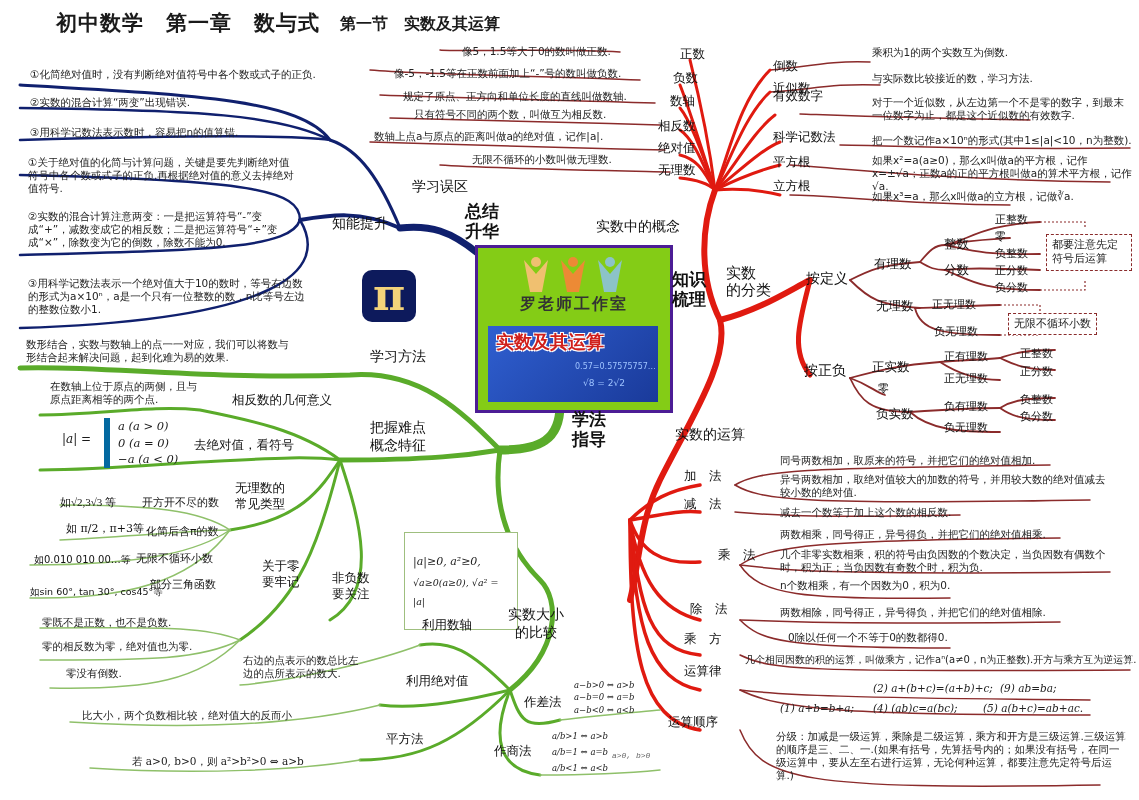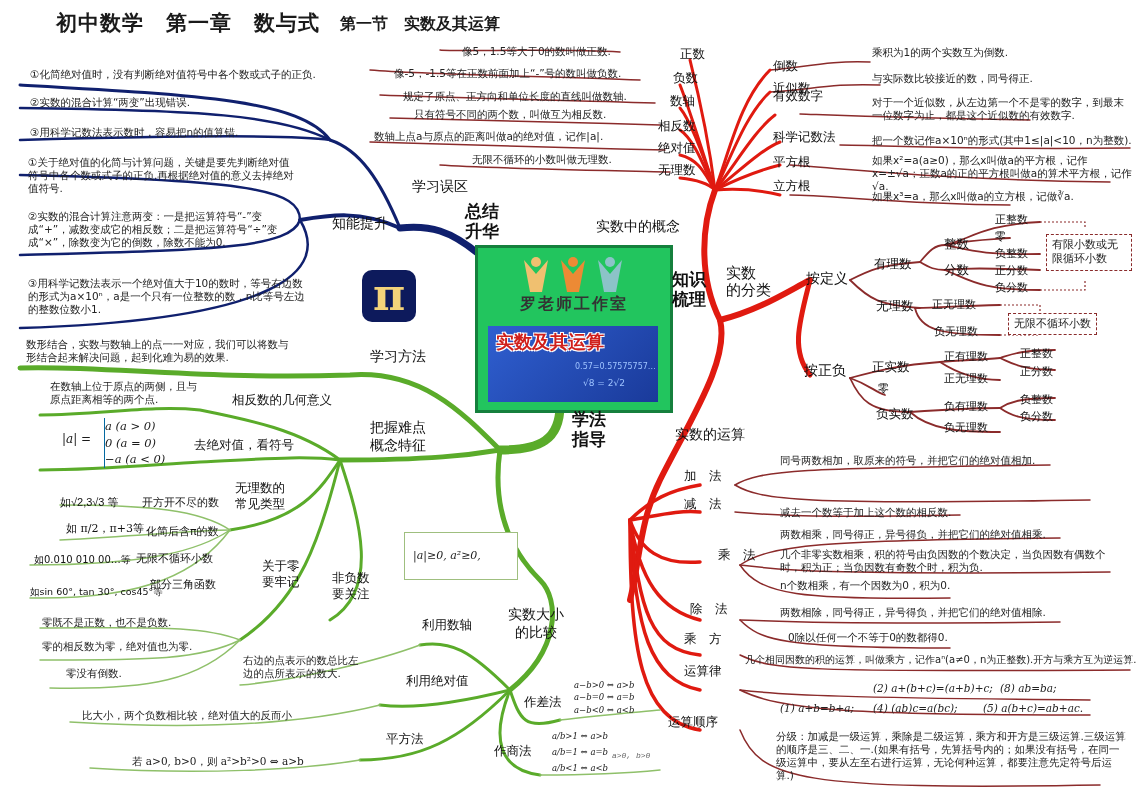--- a/index.html
+++ b/index.html
@@ -11,24 +11,24 @@
   .title { font-weight: bold; font-size: 21px; letter-spacing: 1px; margin-left: 48px; }
   .subtitle { font-weight: bold; font-size: 16px; }
   .note { font-size: 10.5px; color: #222; }
   .note.multi { white-space: normal; }
   .l1 { font-size: 17px; font-weight: bold; line-height: 1.15; color: #111; }
   .l2 { font-size: 14px; color: #111; }
   .l3 { font-size: 12.5px; color: #111; }
   .l4 { font-size: 11px; color: #111; }
   .box-dashed { position: absolute; border: 1px dashed #8a2b2b; padding: 3px 5px; font-size: 11px;
                 background: #fff; line-height: 1.3; }
-  .box-solid { position: absolute; border: 1px solid #9fbf7f; padding: 12px 8px; font-size: 11px;
+  .box-solid { position: absolute; border: 1px solid #9fbf7f; padding: 18px 8px; font-size: 11px;
                background: #fff; line-height: 2; font-family: "DejaVu Serif", serif; font-style: italic; }
   .center { position: absolute; left: 475px; top: 245px; width: 192px; height: 162px;
-            border: 3px solid #15803d; background: #22c55e; }
+            border: 3px solid #4c1d95; background: #84cc16; }
   .center .logo-people { position: absolute; left: 40px; top: 6px; width: 110px; height: 40px; }
   .center .studio { position: absolute; left: 0; top: 46px; width: 100%; text-align: center;
                     font-size: 16px; font-weight: bold; color: #333; letter-spacing: 2px; }
   .center .banner { position: absolute; left: 10px; top: 78px; width: 170px; height: 76px;
                     background: linear-gradient(135deg, #2f5fd0, #1a3a9a); }
   .center .banner-title { position: absolute; left: 8px; top: 4px; font-size: 18px; font-weight: bold;
                           color: #d0201c; text-shadow: 1px 1px 0 #fff, -1px -1px 0 #fff, 1px -1px 0 #fff, -1px 1px 0 #fff; }
   .center .banner-f1 { position: absolute; left: 80px; top: 36px; font-size: 8px; color: #9ec3ff; padding-left: 7px; }
   .center .banner-f2 { position: absolute; left: 95px; top: 52px; font-size: 9px; color: #9ec3ff; }
   .pi-icon { position: absolute; left: 362px; top: 270px; width: 54px; height: 52px;
@@ -228,117 +228,119 @@
 <div class="t note" style="left:374px; top:130px;">数轴上点a与原点的距离叫做a的绝对值，记作|a|.</div>
 <div class="t note" style="left:472px; top:153px;">无限不循环的小数叫做无理数.</div>
 
 <div class="t l3" style="left:773px; top:58px;">倒数</div>
 <div class="t l3" style="left:773px; top:80px;">近似数</div>
 <div class="t l3" style="left:773px; top:88px;">有效数字</div>
 <div class="t l3" style="left:773px; top:129px;">科学记数法</div>
 <div class="t l3" style="left:773px; top:154px;">平方根</div>
 <div class="t l3" style="left:773px; top:178px;">立方根</div>
 <div class="t note" style="left:872px; top:46px;">乘积为1的两个实数互为倒数.</div>
-<div class="t note" style="left:872px; top:72px;">与实际数比较接近的数，同号得正.</div>
+<div class="t note" style="left:872px; top:72px;">与实际数比较接近的数，学习方法.</div>
 <div class="t note multi" style="left:872px; top:96px; width:260px;">对于一个近似数，从左边第一个不是零的数字，到最末一位数字为止，都是这个近似数的有效数字.</div>
 <div class="t note" style="left:872px; top:134px;">把一个数记作a×10ⁿ的形式(其中1≤|a|&lt;10，n为整数).</div>
 <div class="t note multi" style="left:872px; top:154px; width:260px;">如果x²=a(a≥0)，那么x叫做a的平方根，记作x=±√a；正数a的正的平方根叫做a的算术平方根，记作√a.</div>
 <div class="t note" style="left:872px; top:190px;">如果x³=a，那么x叫做a的立方根，记做∛a.</div>
 
 <div class="t l1" style="left:726px; top:265px; white-space:pre; font-size:15px; font-weight:normal;">实数
 的分类</div>
 <div class="t l2" style="left:806px; top:270px;">按定义</div>
 <div class="t l3" style="left:874px; top:256px;">有理数</div>
 <div class="t l3" style="left:944px; top:236px;">整数</div>
 <div class="t l3" style="left:944px; top:262px;">分数</div>
 <div class="t l4" style="left:995px; top:213px;">正整数</div>
 <div class="t l4" style="left:995px; top:230px;">零</div>
 <div class="t l4" style="left:995px; top:247px;">负整数</div>
 <div class="t l4" style="left:995px; top:264px;">正分数</div>
 <div class="t l4" style="left:995px; top:281px;">负分数</div>
 <div class="t l3" style="left:876px; top:298px;">无理数</div>
 <div class="t l4" style="left:932px; top:298px;">正无理数</div>
 <div class="t l4" style="left:934px; top:325px;">负无理数</div>
-<div class="box-dashed" style="left:1046px; top:234px; width:74px;">有限小数或无限循环小数</div>
+<div class="box-dashed" style="left:1046px; top:234px; width:74px;">都要注意先定符号后运算</div>
 <div class="box-dashed" style="left:1008px; top:313px;">无限不循环小数</div>
 
 <div class="t l2" style="left:804px; top:362px;">按正负</div>
 <div class="t l3" style="left:872px; top:359px;">正实数</div>
 <div class="t l4" style="left:878px; top:382px;">零</div>
 <div class="t l3" style="left:876px; top:406px;text-align:center;">负实数</div>
 <div class="t l4" style="left:944px; top:350px;">正有理数</div>
 <div class="t l4" style="left:944px; top:372px;">正无理数</div>
 <div class="t l4" style="left:1020px; top:347px;">正整数</div>
 <div class="t l4" style="left:1020px; top:365px;">正分数</div>
 <div class="t l4" style="left:944px; top:400px;">负有理数</div>
 <div class="t l4" style="left:944px; top:421px;">负无理数</div>
 <div class="t l4" style="left:1020px; top:393px;">负整数</div>
 <div class="t l4" style="left:1020px; top:410px;">负分数</div>
 
 <div class="t l2" style="left:675px; top:426px;">实数的运算</div>
 <div class="t l3" style="left:684px; top:468px;">加　法</div>
 <div class="t note" style="left:780px; top:454px;">同号两数相加，取原来的符号，并把它们的绝对值相加.</div>
+<div class="t note multi" style="left:780px; top:473px; width:330px;">异号两数相加，取绝对值较大的加数的符号，并用较大数的绝对值减去较小数的绝对值.</div>
 <div class="t l3" style="left:684px; top:496px;">减　法</div>
 <div class="t note" style="left:780px; top:506px;">减去一个数等于加上这个数的相反数.</div>
 <div class="t l3" style="left:686px; top:547px;margin-left:32px;">乘　法</div>
 <div class="t note" style="left:780px; top:528px;">两数相乘，同号得正，异号得负，并把它们的绝对值相乘.</div>
 <div class="t note multi" style="left:780px; top:548px; width:340px;">几个非零实数相乘，积的符号由负因数的个数决定，当负因数有偶数个时，积为正；当负因数有奇数个时，积为负.</div>
 <div class="t note" style="left:780px; top:579px;">n个数相乘，有一个因数为0，积为0.</div>
 <div class="t l3" style="left:690px; top:601px;">除　法</div>
 <div class="t note" style="left:780px; top:606px;">两数相除，同号得正，异号得负，并把它们的绝对值相除.</div>
 <div class="t note" style="left:788px; top:631px;">0除以任何一个不等于0的数都得0.</div>
 <div class="t l3" style="left:684px; top:631px;">乘　方</div>
 <div class="t note" style="left:745px; top:654px; font-size:10px;">几个相同因数的积的运算，叫做乘方，记作aⁿ(a≠0，n为正整数).开方与乘方互为逆运算.</div>
 <div class="t l3" style="left:684px; top:663px;">运算律</div>
 <div class="t note" style="left:780px; top:702px; font-family:'DejaVu Serif',serif; font-style:italic;">(1) a+b=b+a;</div>
 <div class="t note" style="left:873px; top:682px; font-family:'DejaVu Serif',serif; font-style:italic;">(2) a+(b+c)=(a+b)+c;</div>
-<div class="t note" style="left:1000px; top:682px; font-family:'DejaVu Serif',serif; font-style:italic;">(8) ab=ba;</div>
+<div class="t note" style="left:1000px; top:682px; font-family:'DejaVu Serif',serif; font-style:italic;">(9) ab=ba;</div>
 <div class="t note" style="left:873px; top:702px; font-family:'DejaVu Serif',serif; font-style:italic;">(4) (ab)c=a(bc);</div>
 <div class="t note" style="left:983px; top:702px; font-family:'DejaVu Serif',serif; font-style:italic;">(5) a(b+c)=ab+ac.</div>
 <div class="t l3" style="left:668px; top:714px;">运算顺序</div>
 <div class="t note multi" style="left:776px; top:730px; width:350px;">分级：加减是一级运算，乘除是二级运算，乘方和开方是三级运算.三级运算的顺序是三、二、一.(如果有括号，先算括号内的；如果没有括号，在同一级运算中，要从左至右进行运算，无论何种运算，都要注意先定符号后运算.)</div>
 
 <div class="t l1" style="left:572px; top:410px; white-space:pre;">学法
 指导</div>
 <div class="t l2" style="left:370px; top:348px;">学习方法</div>
 <div class="t note multi" style="left:26px; top:338px; width:270px;">数形结合，实数与数轴上的点一一对应，我们可以将数与形结合起来解决问题，起到化难为易的效果.</div>
 
 <div class="t l2" style="left:370px; top:418px; white-space:pre; line-height:1.3;">把握难点
 概念特征</div>
 <div class="t l3" style="left:232px; top:392px;">相反数的几何意义</div>
 <div class="t note multi" style="left:50px; top:380px; width:150px;">在数轴上位于原点的两侧，且与原点距离相等的两个点.</div>
 <div class="t l3" style="left:194px; top:437px;">去绝对值，看符号</div>
 <div class="t" style="left:62px; top:432px; font-family:'DejaVu Serif',serif; font-style:italic; font-size:12px;">|a| =</div>
-<div class="t" style="left:104px; top:418px; font-family:'DejaVu Serif',serif; font-style:italic; font-size:11.5px; line-height:1.45; border-left:1px solid #0369a1; padding-left:0;">
+<div class="t" style="left:104px; top:418px; font-family:'DejaVu Serif',serif; font-style:italic; font-size:11.5px; line-height:1.45; border-left:6px solid #0369a1; padding-left:8px;">
   <div>a (a &gt; 0)</div>
   <div>0 (a = 0)</div>
   <div>−a (a &lt; 0)</div>
 </div>
 
 <div class="t l3" style="left:235px; top:480px; white-space:pre;">无理数的
 常见类型</div>
 <div class="t l4" style="left:142px; top:496px;">开方开不尽的数</div>
-<div class="t l4" style="left:60px; top:496px; font-family:Liberation Sans, sans-serif;">如√2,3√3 等</div>
+<div class="t l4" style="left:60px; top:496px; font-family:Liberation Serif, serif;">如√2,3√3 等</div>
 <div class="t l4" style="left:146px; top:525px;">化简后含π的数</div>
 <div class="t l4" style="left:66px; top:522px; font-family:'DejaVu Serif',serif;">如 π/2，π+3等</div>
 <div class="t l4" style="left:136px; top:552px;">无限不循环小数</div>
 <div class="t l4" style="left:34px; top:554px; font-size:10px;">如0.010 010 00…等</div>
 <div class="t l4" style="left:150px; top:578px;">部分三角函数</div>
 <div class="t l4" style="left:30px; top:586px; font-size:9.5px;">如sin 60°, tan 30°, cos45°等</div>
 
 <div class="t l3" style="left:262px; top:558px; white-space:pre;">关于零
 要牢记</div>
 <div class="t note" style="left:42px; top:616px;">零既不是正数，也不是负数.</div>
 <div class="t note" style="left:42px; top:640px;">零的相反数为零，绝对值也为零.</div>
 <div class="t note" style="left:66px; top:667px;">零没有倒数.</div>
 
 <div class="t l3" style="left:332px; top:570px; white-space:pre;">非负数
 要关注</div>
 <div class="box-solid" style="left:404px; top:532px; width:96px;">
   <div>|a|≥0, a²≥0,</div>
+  <div style="font-size:9.5px;">√a≥0(a≥0), √a² = |a|</div>
 </div>
 
 <div class="t l2" style="left:508px; top:606px; white-space:pre; text-align:center;">实数大小
 的比较</div>
 <div class="t l3" style="left:422px; top:617px;">利用数轴</div>
 <div class="t note multi" style="left:243px; top:654px; width:120px;">右边的点表示的数总比左边的点所表示的数大.</div>
 <div class="t l3" style="left:406px; top:673px;">利用绝对值</div>
 <div class="t note" style="left:82px; top:709px;">比大小，两个负数相比较，绝对值大的反而小</div>
 <div class="t l3" style="left:386px; top:731px;">平方法</div>
 <div class="t note" style="left:132px; top:755px; font-family:'DejaVu Serif',serif;">若 a&gt;0, b&gt;0，则 a²&gt;b²&gt;0 ⇔ a&gt;b</div>

